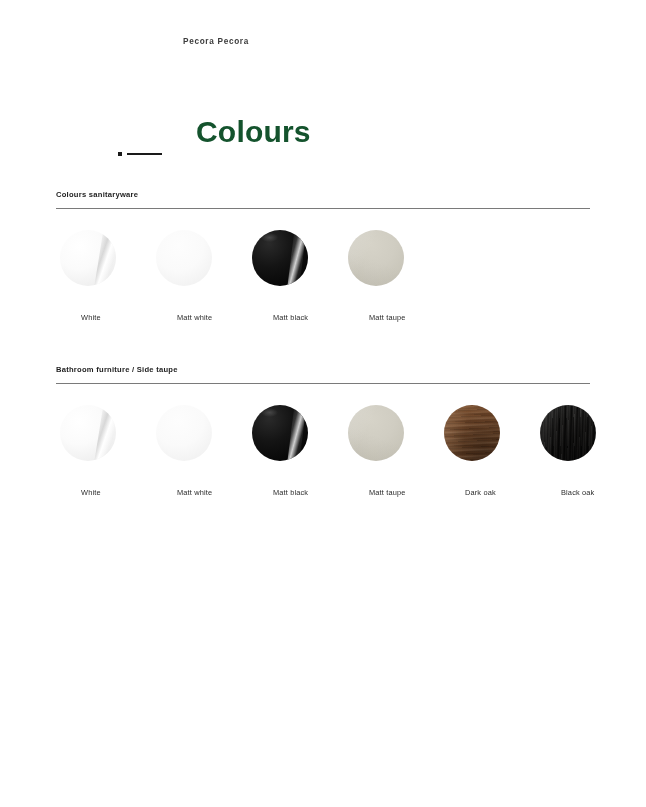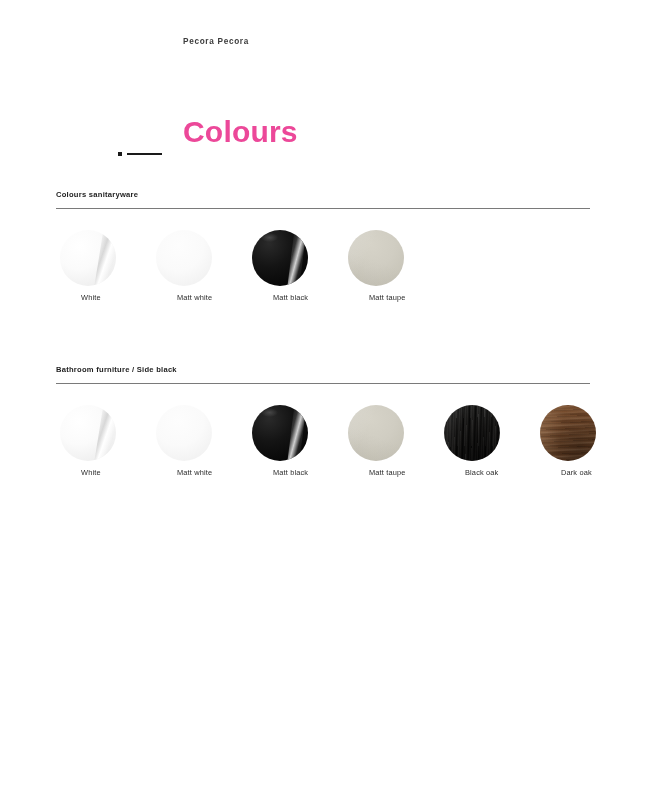--- a/index.html
+++ b/index.html
@@ -24,26 +24,26 @@
     font-size: 8.2px;
     font-weight: bold;
     letter-spacing: 0.7px;
     color: #3c3c3c;
     white-space: nowrap;
   }
 
   
   .page-title {
     position: absolute;
-    left: 183px;
+    left: 196px;
     top: 115px;
     font-size: 30px;
     font-weight: bold;
     letter-spacing: 0.2px;
-    color: #ec4899;
+    color: #14532d;
     white-space: nowrap;
   }
 
   
   .title-marker {
     position: absolute;
     left: 118px;
     top: 152px;
     display: flex;
     align-items: center;
@@ -97,21 +97,21 @@
   }
   .swatch-disc {
     width: 56px;
     height: 56px;
     border-radius: 50%;
     margin-left: 4px;
     position: relative;
     overflow: hidden;
   }
   .swatch-label {
-    margin-top: 7px;
+    margin-top: 27px;
     margin-left: 25px;
     font-size: 7.4px;
     letter-spacing: 0.15px;
     color: #2b2b2b;
     white-space: nowrap;
   }
 
   
 
   
@@ -264,41 +264,41 @@
         <div class="swatch-label">Matt black</div>
       </div>
       <div class="swatch-cell">
         <div class="swatch-disc fin-matt-taupe"></div>
         <div class="swatch-label">Matt taupe</div>
       </div>
     </div>
 </div>
 
 <div class="section" id="section-1" style="top:365px;">
-  <div class="section-heading">Bathroom furniture / Side black</div>
+  <div class="section-heading">Bathroom furniture / Side taupe</div>
   <div class="section-divider"></div>
   <div class="swatch-row">
       <div class="swatch-cell">
         <div class="swatch-disc fin-gloss-white"></div>
         <div class="swatch-label">White</div>
       </div>
       <div class="swatch-cell">
         <div class="swatch-disc fin-matt-white"></div>
         <div class="swatch-label">Matt white</div>
       </div>
       <div class="swatch-cell">
         <div class="swatch-disc fin-gloss-black"></div>
         <div class="swatch-label">Matt black</div>
       </div>
       <div class="swatch-cell">
         <div class="swatch-disc fin-matt-taupe"></div>
         <div class="swatch-label">Matt taupe</div>
       </div>
       <div class="swatch-cell">
+        <div class="swatch-disc fin-dark-oak"></div>
+        <div class="swatch-label">Dark oak</div>
+      </div>
+      <div class="swatch-cell">
         <div class="swatch-disc fin-black-oak"></div>
         <div class="swatch-label">Black oak</div>
       </div>
-      <div class="swatch-cell">
-        <div class="swatch-disc fin-dark-oak"></div>
-        <div class="swatch-label">Dark oak</div>
-      </div>
     </div>
 </div>
 
 </body></html>

